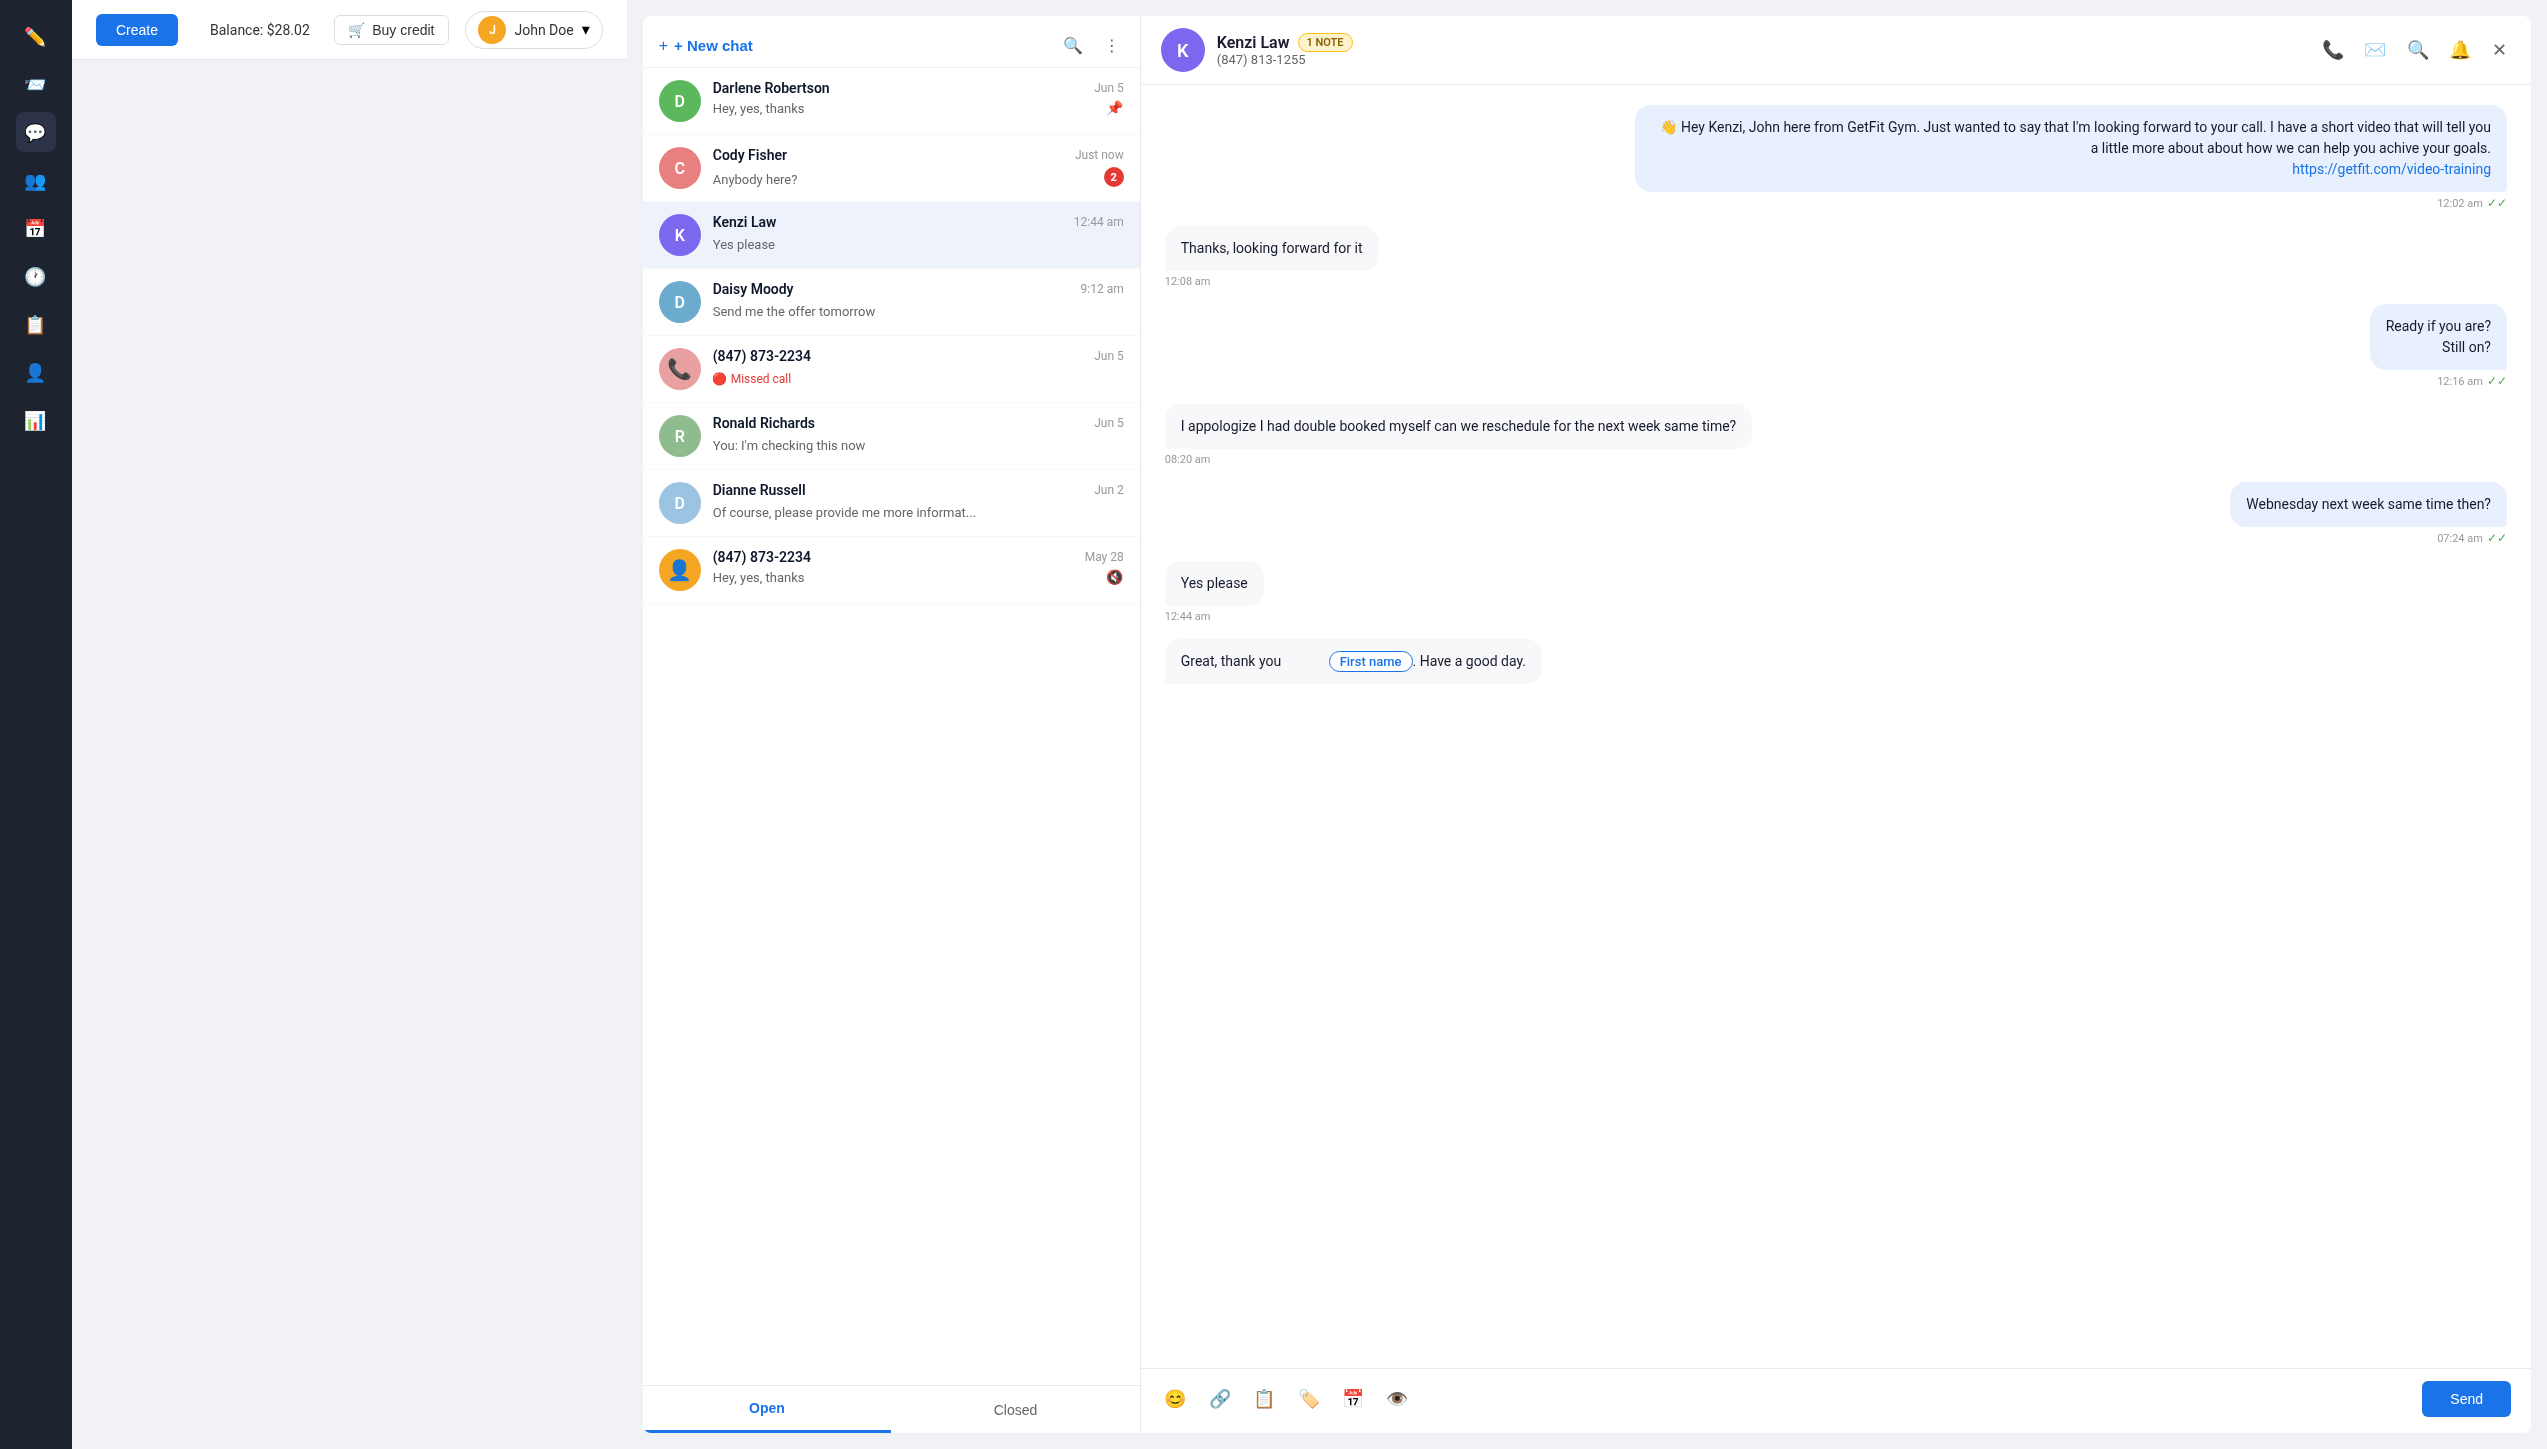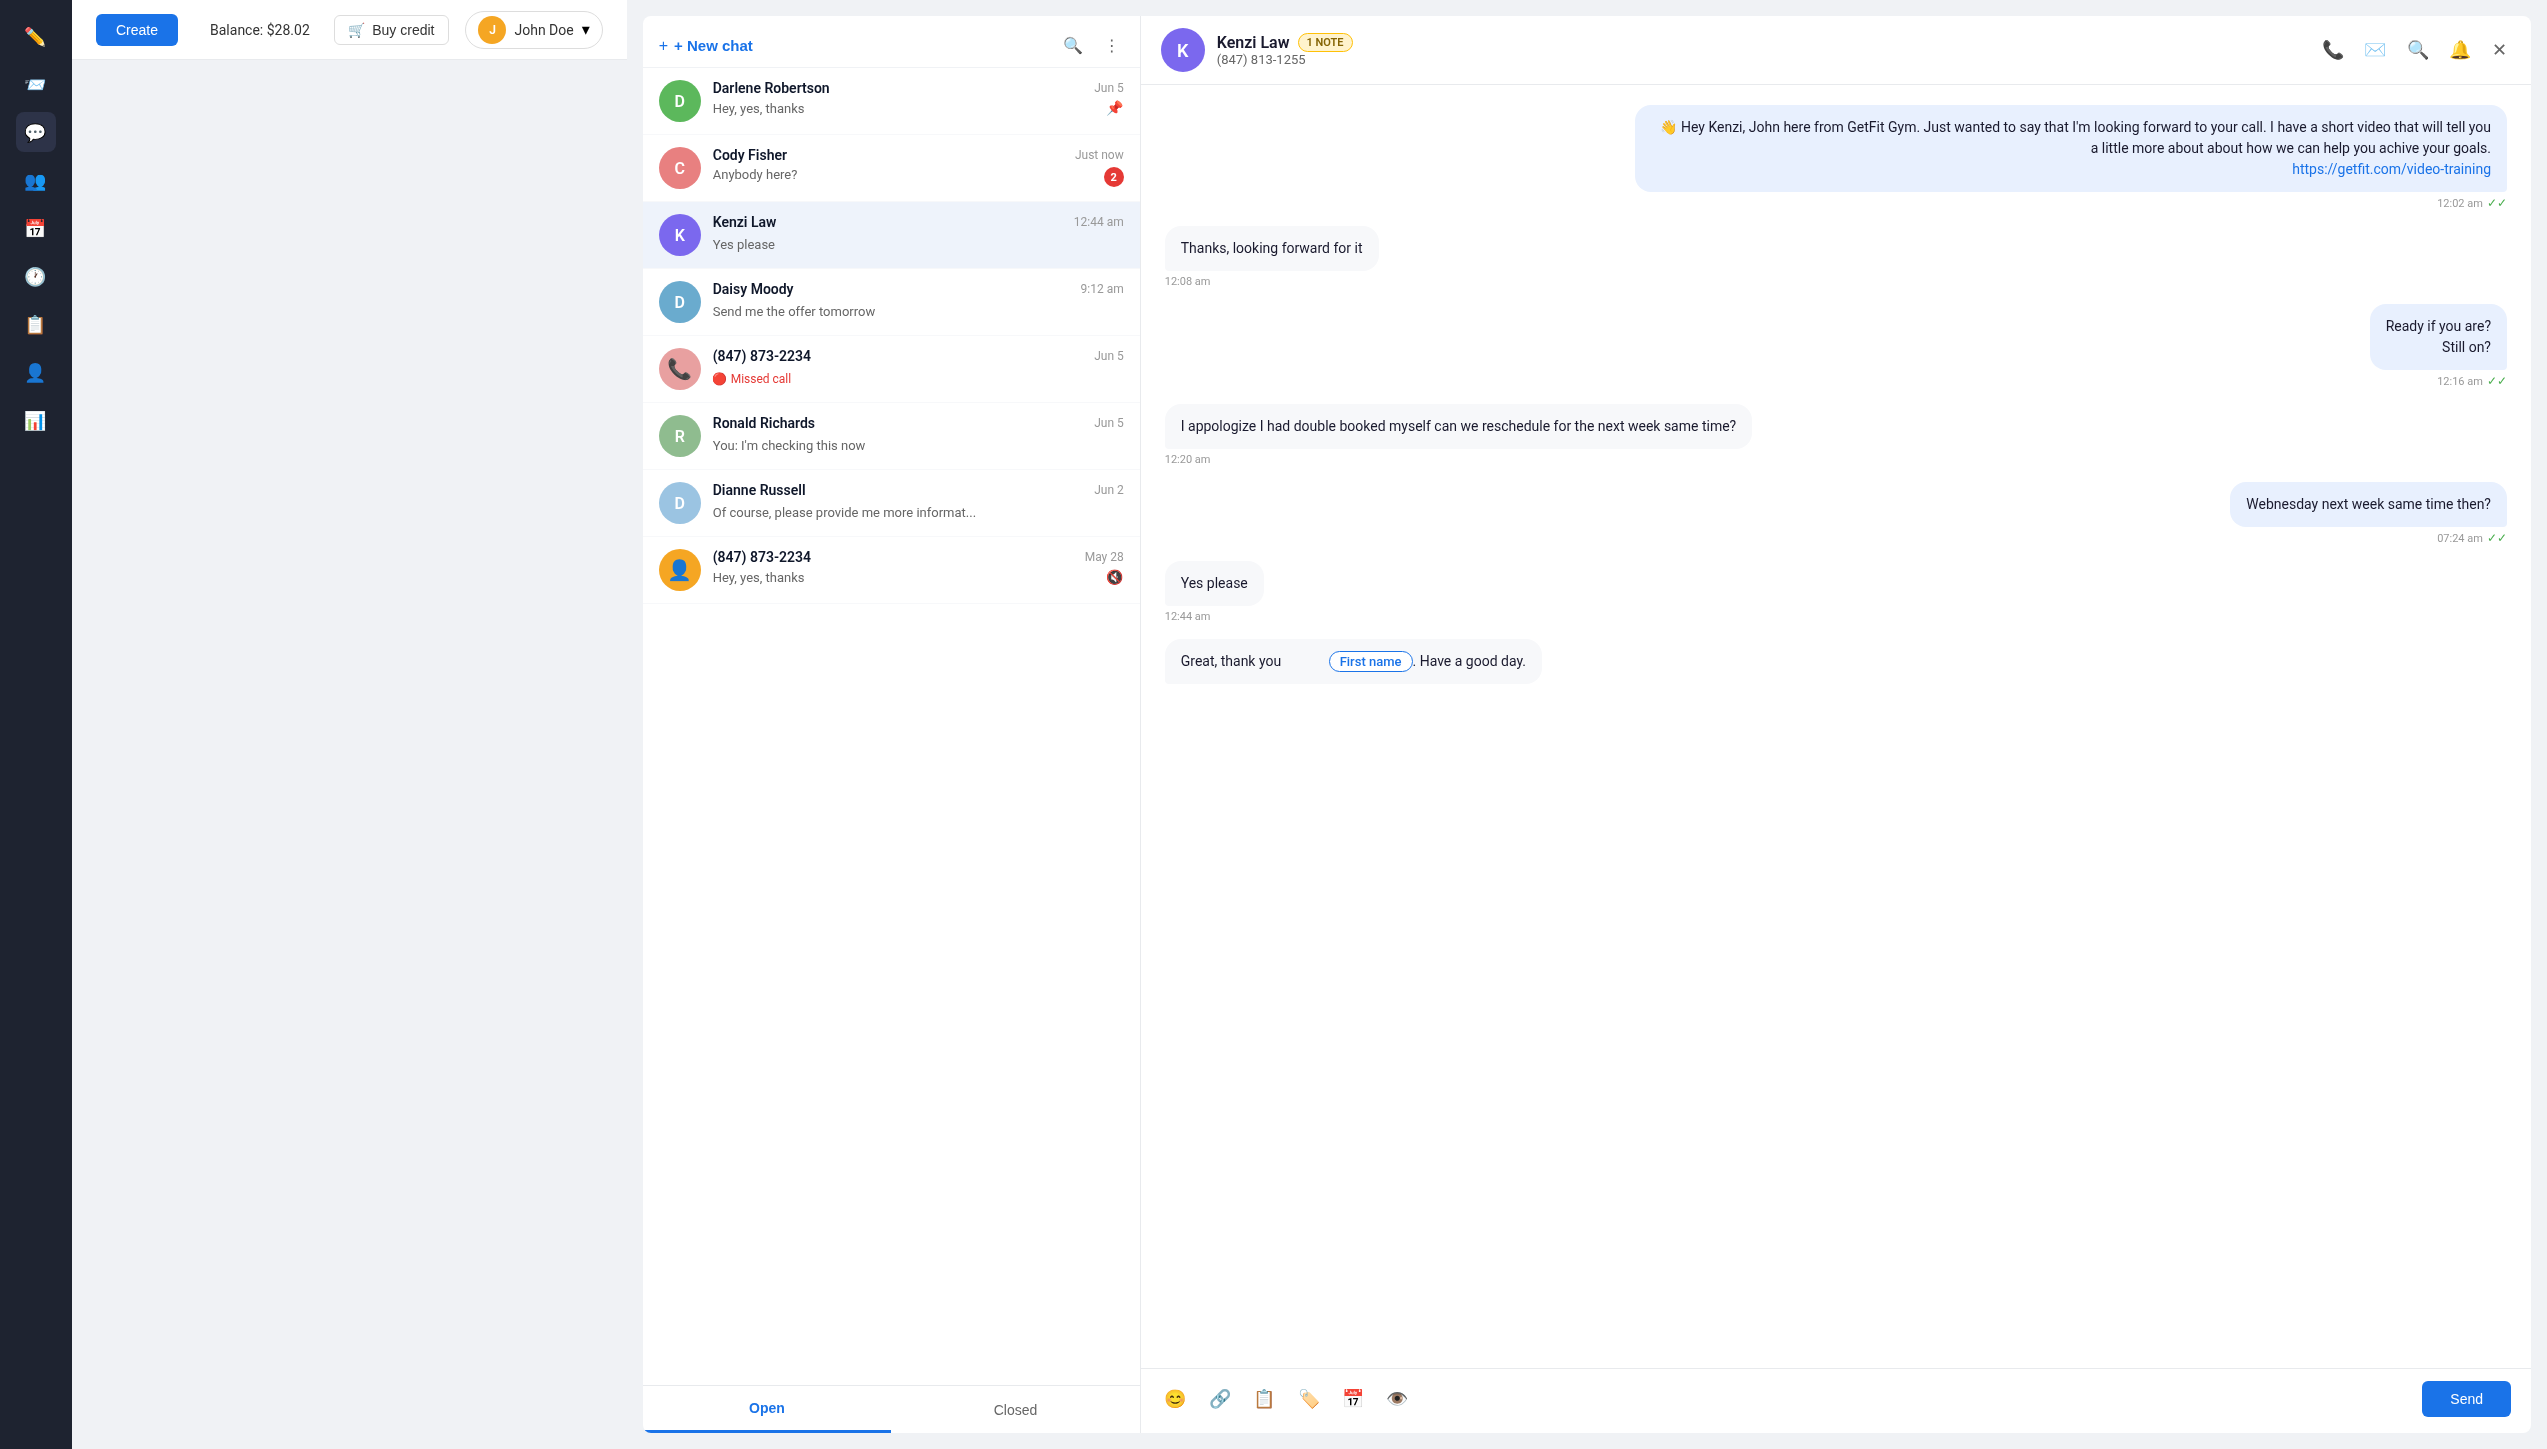--- a/index.html
+++ b/index.html
@@ -405,21 +405,21 @@
           </div>
         </div>
 
         <div class="chat-item">
           <div class="chat-avatar avatar-c">C</div>
           <div class="chat-info">
             <div class="chat-name-row">
               <span class="chat-name">Cody Fisher</span>
               <span class="chat-time">Just now</span>
             </div>
-            <div style="display:flex; justify-content:space-between; align-items:flex-start;">
+            <div style="display:flex; justify-content:space-between; align-items:flex-end;">
               <span class="chat-preview">Anybody here?</span>
               <span class="badge">2</span>
             </div>
           </div>
         </div>
 
         <div class="chat-item active">
           <div class="chat-avatar avatar-k">K</div>
           <div class="chat-info">
             <div class="chat-name-row">
@@ -546,21 +546,21 @@
             <span>12:16 am</span>
             <span class="msg-check">✓✓</span>
           </div>
         </div>
 
         <div class="msg-row incoming">
           <div class="msg-bubble">
             <span>I appologize I had double booked myself can we reschedule for the next week same time?</span>
           </div>
           <div class="msg-meta">
-            <span>12:20 am</span>
+            <span>08:20 am</span>
           </div>
         </div>
 
         <div class="msg-row outgoing">
           <div class="msg-bubble">
             <span>Webnesday next week same time then?</span>
           </div>
           <div class="msg-meta">
             <span>07:24 am</span>
             <span class="msg-check">✓✓</span>

